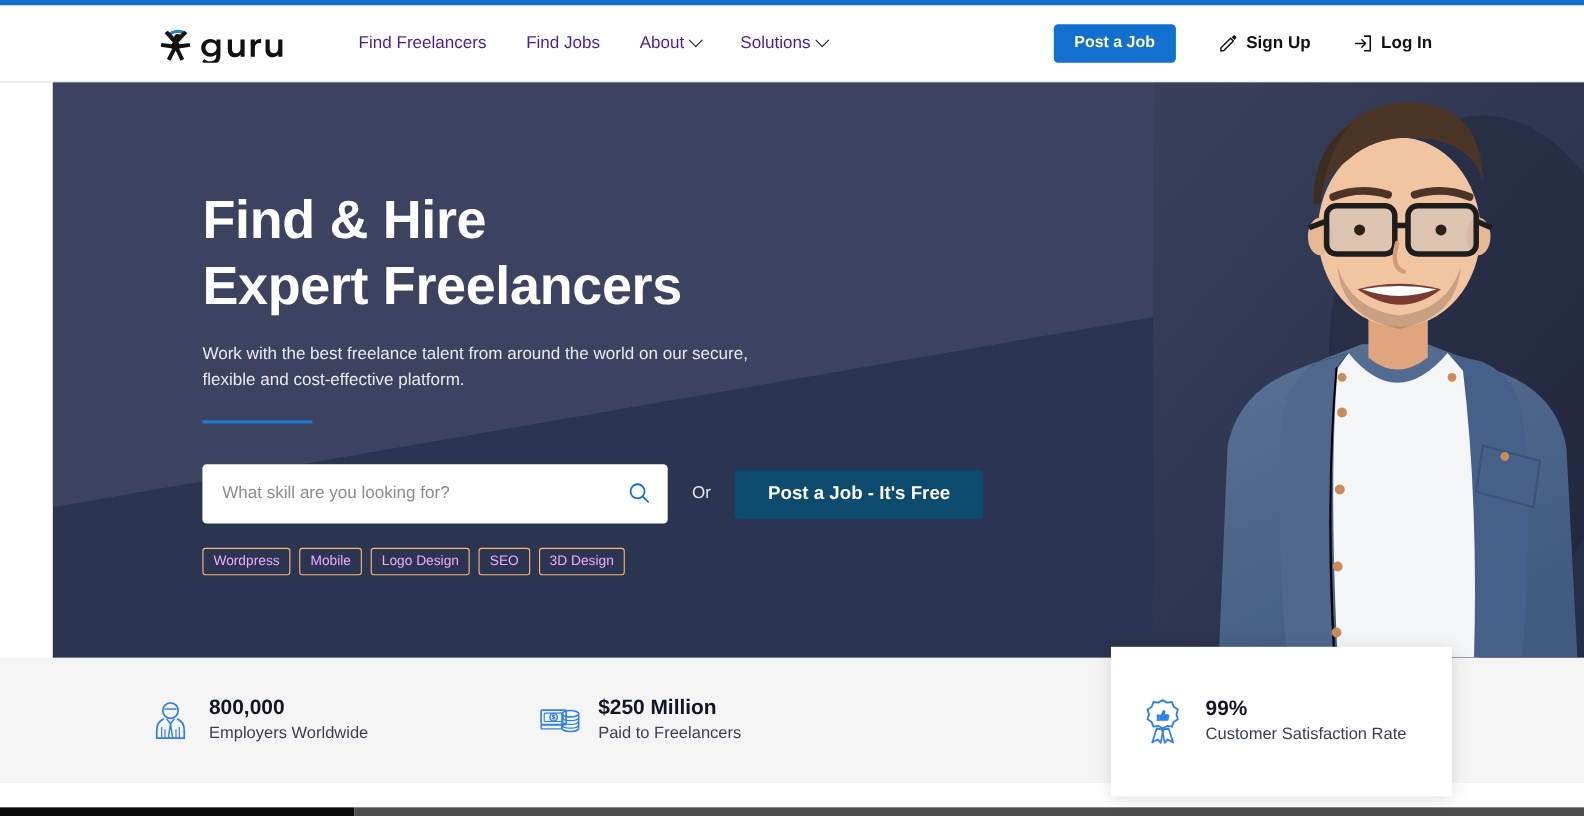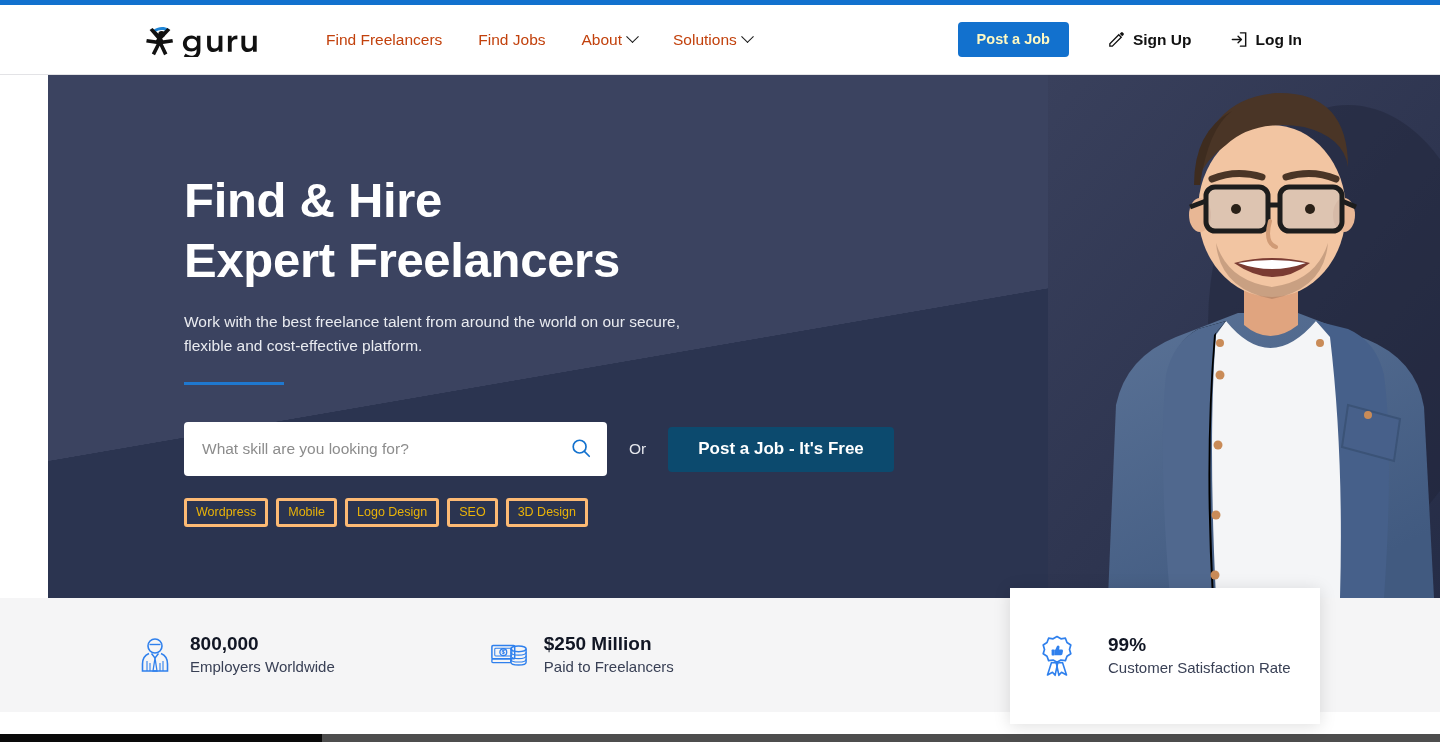--- a/index.html
+++ b/index.html
@@ -21,21 +21,21 @@
     position:absolute; top:5px; left:0; width:1440px; height:70px;
     background:#ffffff;
     display:flex; align-items:center;
     border-bottom:1px solid #e3e3e6;
   }
   .logo { margin-left:136px; display:flex; align-items:center; height:34px; }
   .logo svg { display:block; }
 
   .nav { display:flex; align-items:center; margin-left:58px; gap:0; }
   .nav-item {
-    font-size:15.5px; color:#c2410c; font-weight:400;
+    font-size:15.5px; color:#4c1d95; font-weight:400;
     padding:0 0; margin-right:36px; cursor:pointer;
     display:flex; align-items:center; white-space:nowrap;
   }
   .nav-item:last-child { margin-right:0; }
   .caret {
     display:inline-block; margin-left:6px; width:9px; height:9px;
     border-right:1.6px solid #1a1a1a; border-bottom:1.6px solid #1a1a1a;
     transform:rotate(45deg) translate(-2px,-2px);
   }
 
@@ -102,21 +102,21 @@
   }
   .or-text { color:#e4e6ec; font-size:15.5px; margin:0 22px; }
   .btn-post-free {
     background:#0c4a6e; color:#fff; border:none; border-radius:4px;
     height:45px; padding:0 30px; font-size:17px; font-weight:700;
     cursor:pointer; font-family:"Liberation Sans", sans-serif; white-space:nowrap;
   }
 
   .tags { display:flex; gap:8px; margin-top:22px; }
   .tag {
-    border:3px solid #fdba74; border-radius:3px; color:#eab308;
+    border:1px solid #fdba74; border-radius:3px; color:#f0abfc;
     font-size:12.5px; padding:4px 9px; cursor:pointer; white-space:nowrap;
     background:transparent; line-height:15px;
   }
 
   
   .stats-band {
     position:absolute; top:598px; left:0; width:1440px; height:114px;
     background:#f5f5f6;
     display:flex; align-items:center;
   }
@@ -129,21 +129,21 @@
   .stat-icon { width:38px; height:40px; flex:none; display:flex; align-items:center; justify-content:center; }
   .stat-num { font-size:19px; font-weight:700; color:#111624; line-height:23px; }
   .stat-label { font-size:15px; color:#394055; line-height:22px; margin-top:1px; }
 
   
   .float-card {
     position:absolute; left:1010px; top:588px; width:310px; height:136px;
     background:#ffffff; box-shadow:0 2px 16px rgba(0,0,0,0.13);
     display:flex; align-items:center; z-index:5;
   }
-  .float-card .stat { margin-left:28px; gap:32px; }
+  .float-card .stat { margin-left:28px; gap:20px; }
 
   
   .below-band {
     position:absolute; top:712px; left:0; width:1440px; height:30px;
     background:#ffffff;
   }
   .scrollbar-track {
     position:absolute; bottom:0; left:0; width:1440px; height:8px;
     background:#f1f1f1; border-top:1px solid #d9d9d9;
   }

